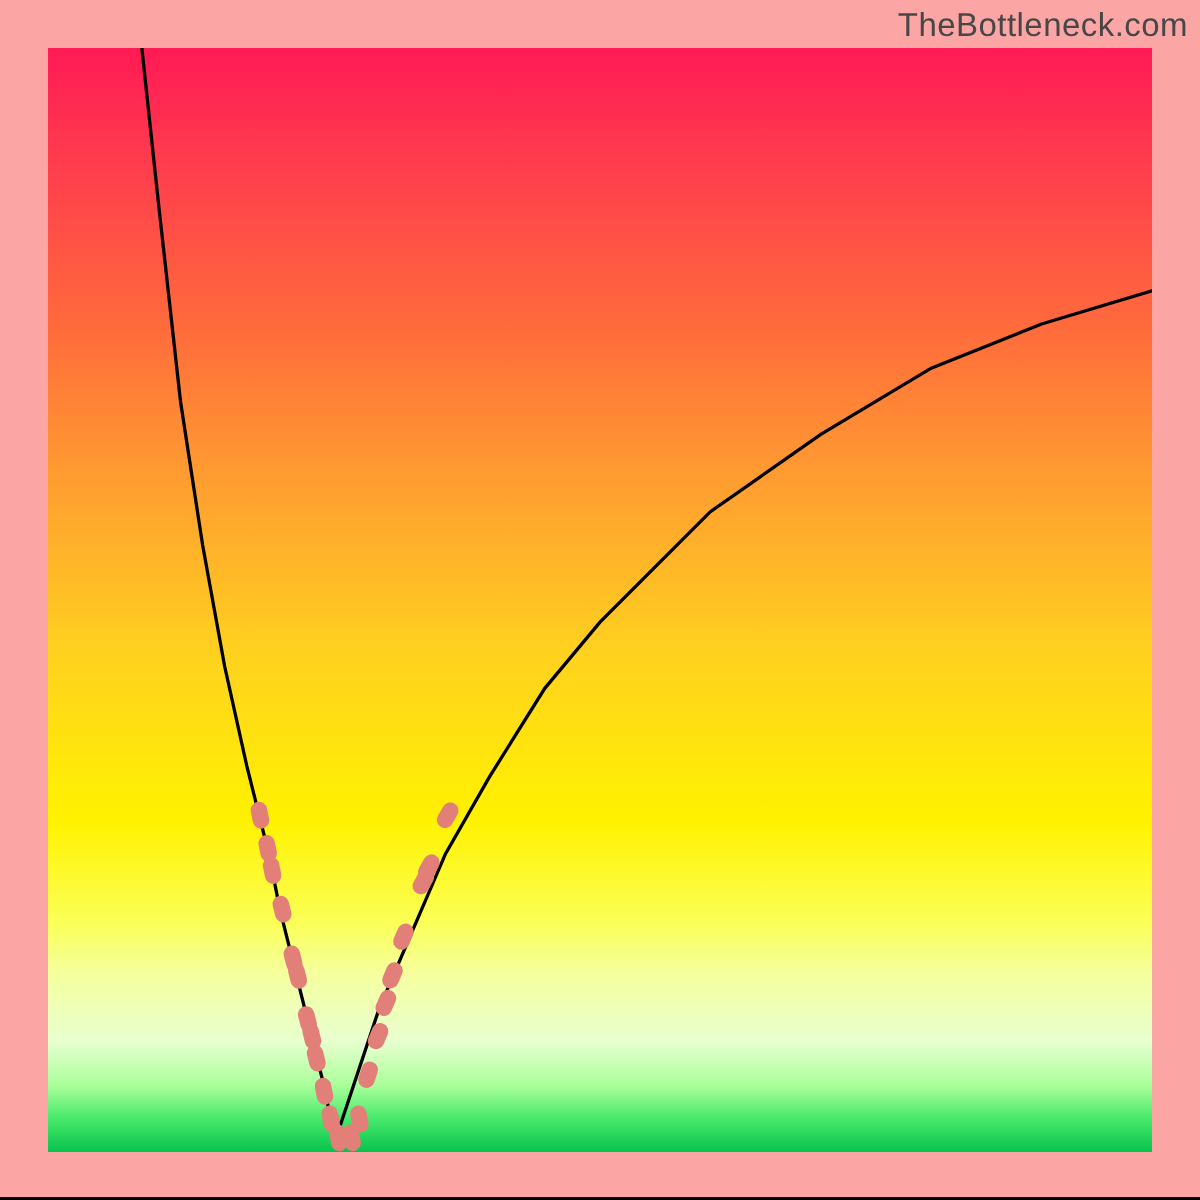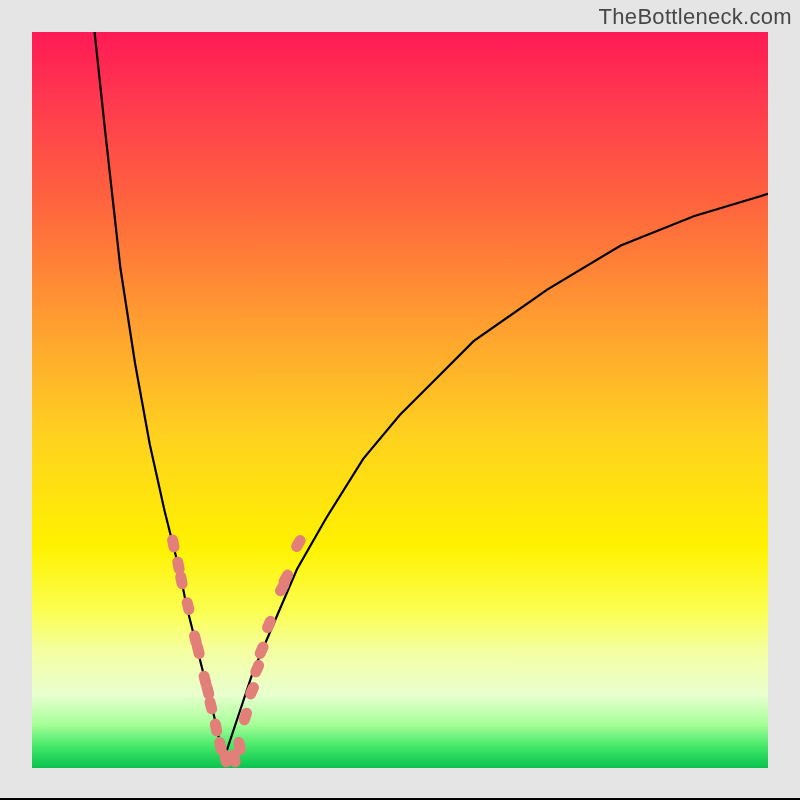--- a/index.html
+++ b/index.html
@@ -8,21 +8,21 @@
     width: 800px;
     height: 800px;
     overflow: hidden;
     background: #000;
     font-family: Arial, Helvetica, sans-serif;
   }
   .frame {
     position: relative;
     width: 800px;
     height: 798px;
-    background: #e5e5e5;
+    background: #fca5a5;
   }
   .plot {
     position: absolute;
     left: 32px;
     top: 32px;
     width: 736px;
     height: 736px;
     
     background: linear-gradient(
       to bottom,

